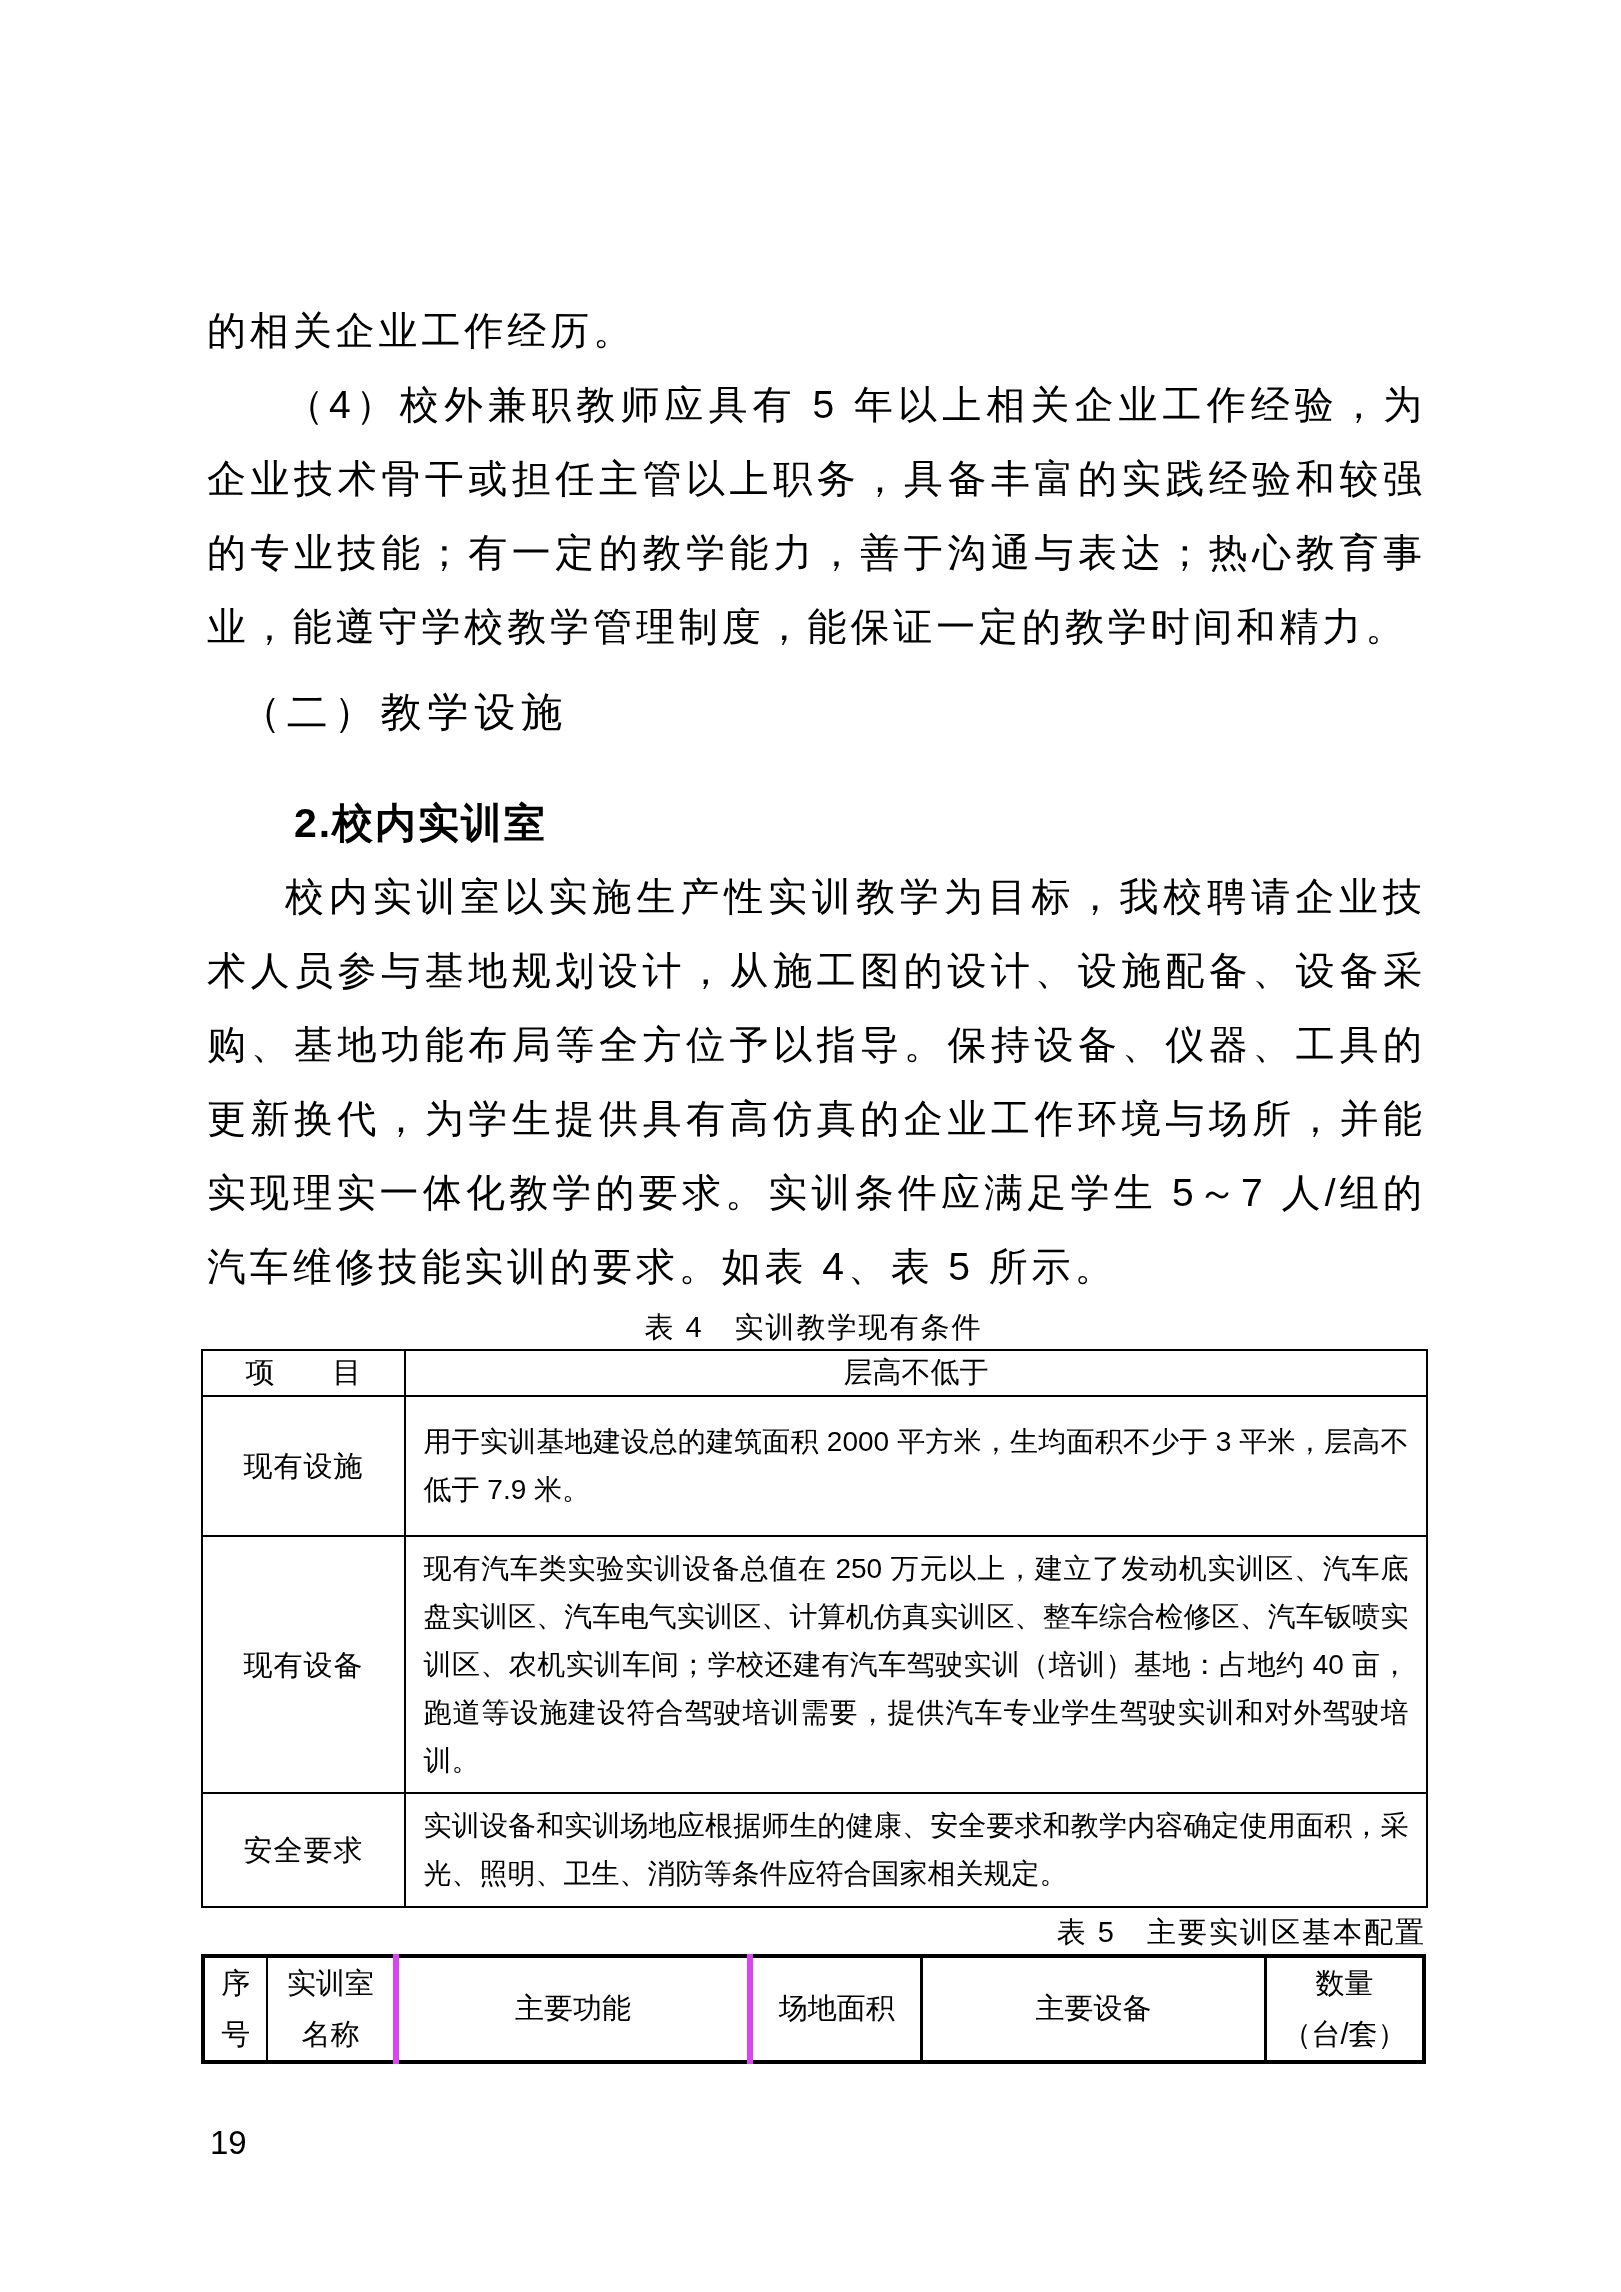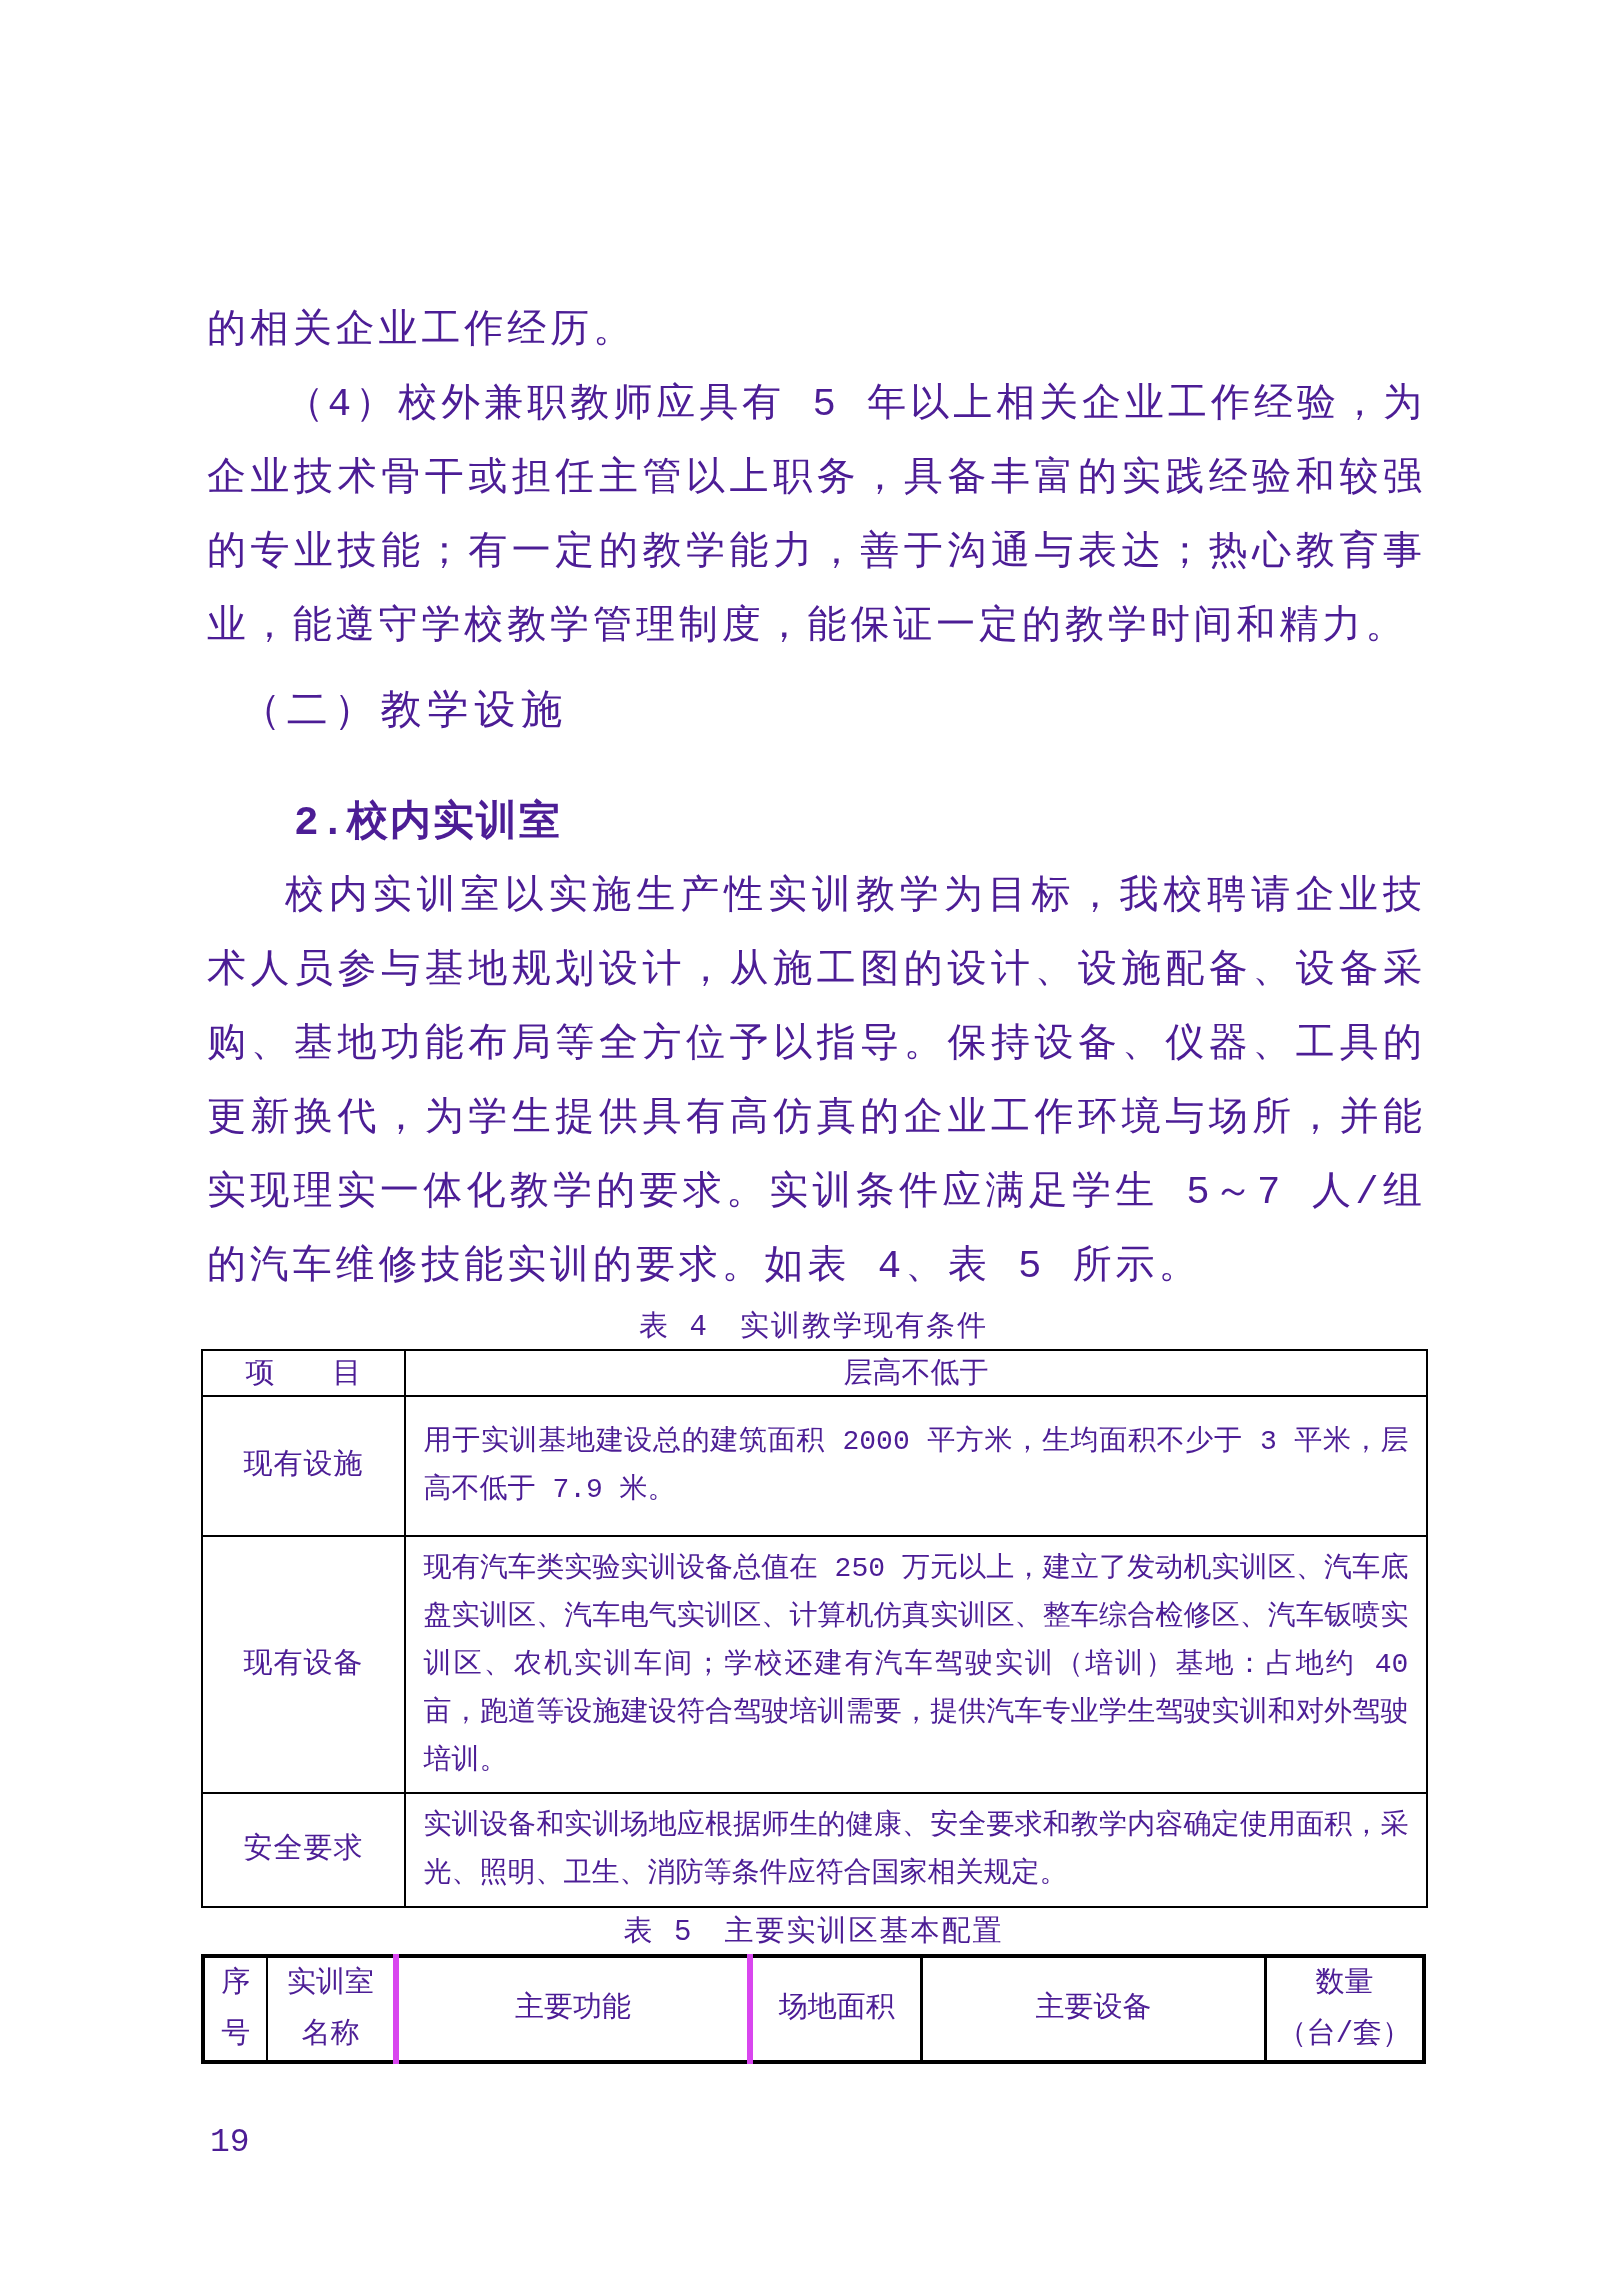--- a/index.html
+++ b/index.html
@@ -1,21 +1,21 @@
 <!DOCTYPE html>
 <html><head>
 <meta charset="utf-8">
 <style>
   html,body{margin:0;padding:0;background:#888;}
   .page{
     position:relative;
     width:1621px;height:2293px;
     background:#ffffff;
-    font-family:Liberation Mono, monospace;
-    color:#4c1d95;
+    font-family:Liberation Sans, sans-serif;
+    color:#000000;
     overflow:hidden;
   }
   .content{position:absolute;left:201px;top:0;width:1225px;}
   .bodytext{
     margin:294px 0 0 5.9px;width:1219px;
     font-size:39px;line-height:74px;
     letter-spacing:3.9px;
     text-align:justify;
   }
   .para{margin:0;text-indent:2em;}
@@ -29,21 +29,21 @@
     margin:37px 0 0 87px;
     font-size:41px;line-height:74px;font-weight:bold;
     letter-spacing:2px;
   }
   .tbl-caption{
     margin:2px 0 0 0;width:1225px;
     text-align:center;
     font-size:29px;line-height:43px;
     letter-spacing:2px;
   }
-  .tbl-caption.second{margin-top:2.9px;}
+  .tbl-caption.second{margin-top:2.9px;text-align:right;}
   table{border-collapse:collapse;table-layout:fixed;width:1225px;margin:0;padding-left:9px;}
   
   .t4 td{border:2px solid #000;vertical-align:middle;}
   .t4 .label{
     text-align:center;font-size:29px;line-height:48px;letter-spacing:1px;
   }
   .t4 .hdr{text-align:center;font-size:29px;}
   .t4 .req{
     font-size:28px;line-height:48px;text-align:justify;
     padding:7.8px 17.6px;

